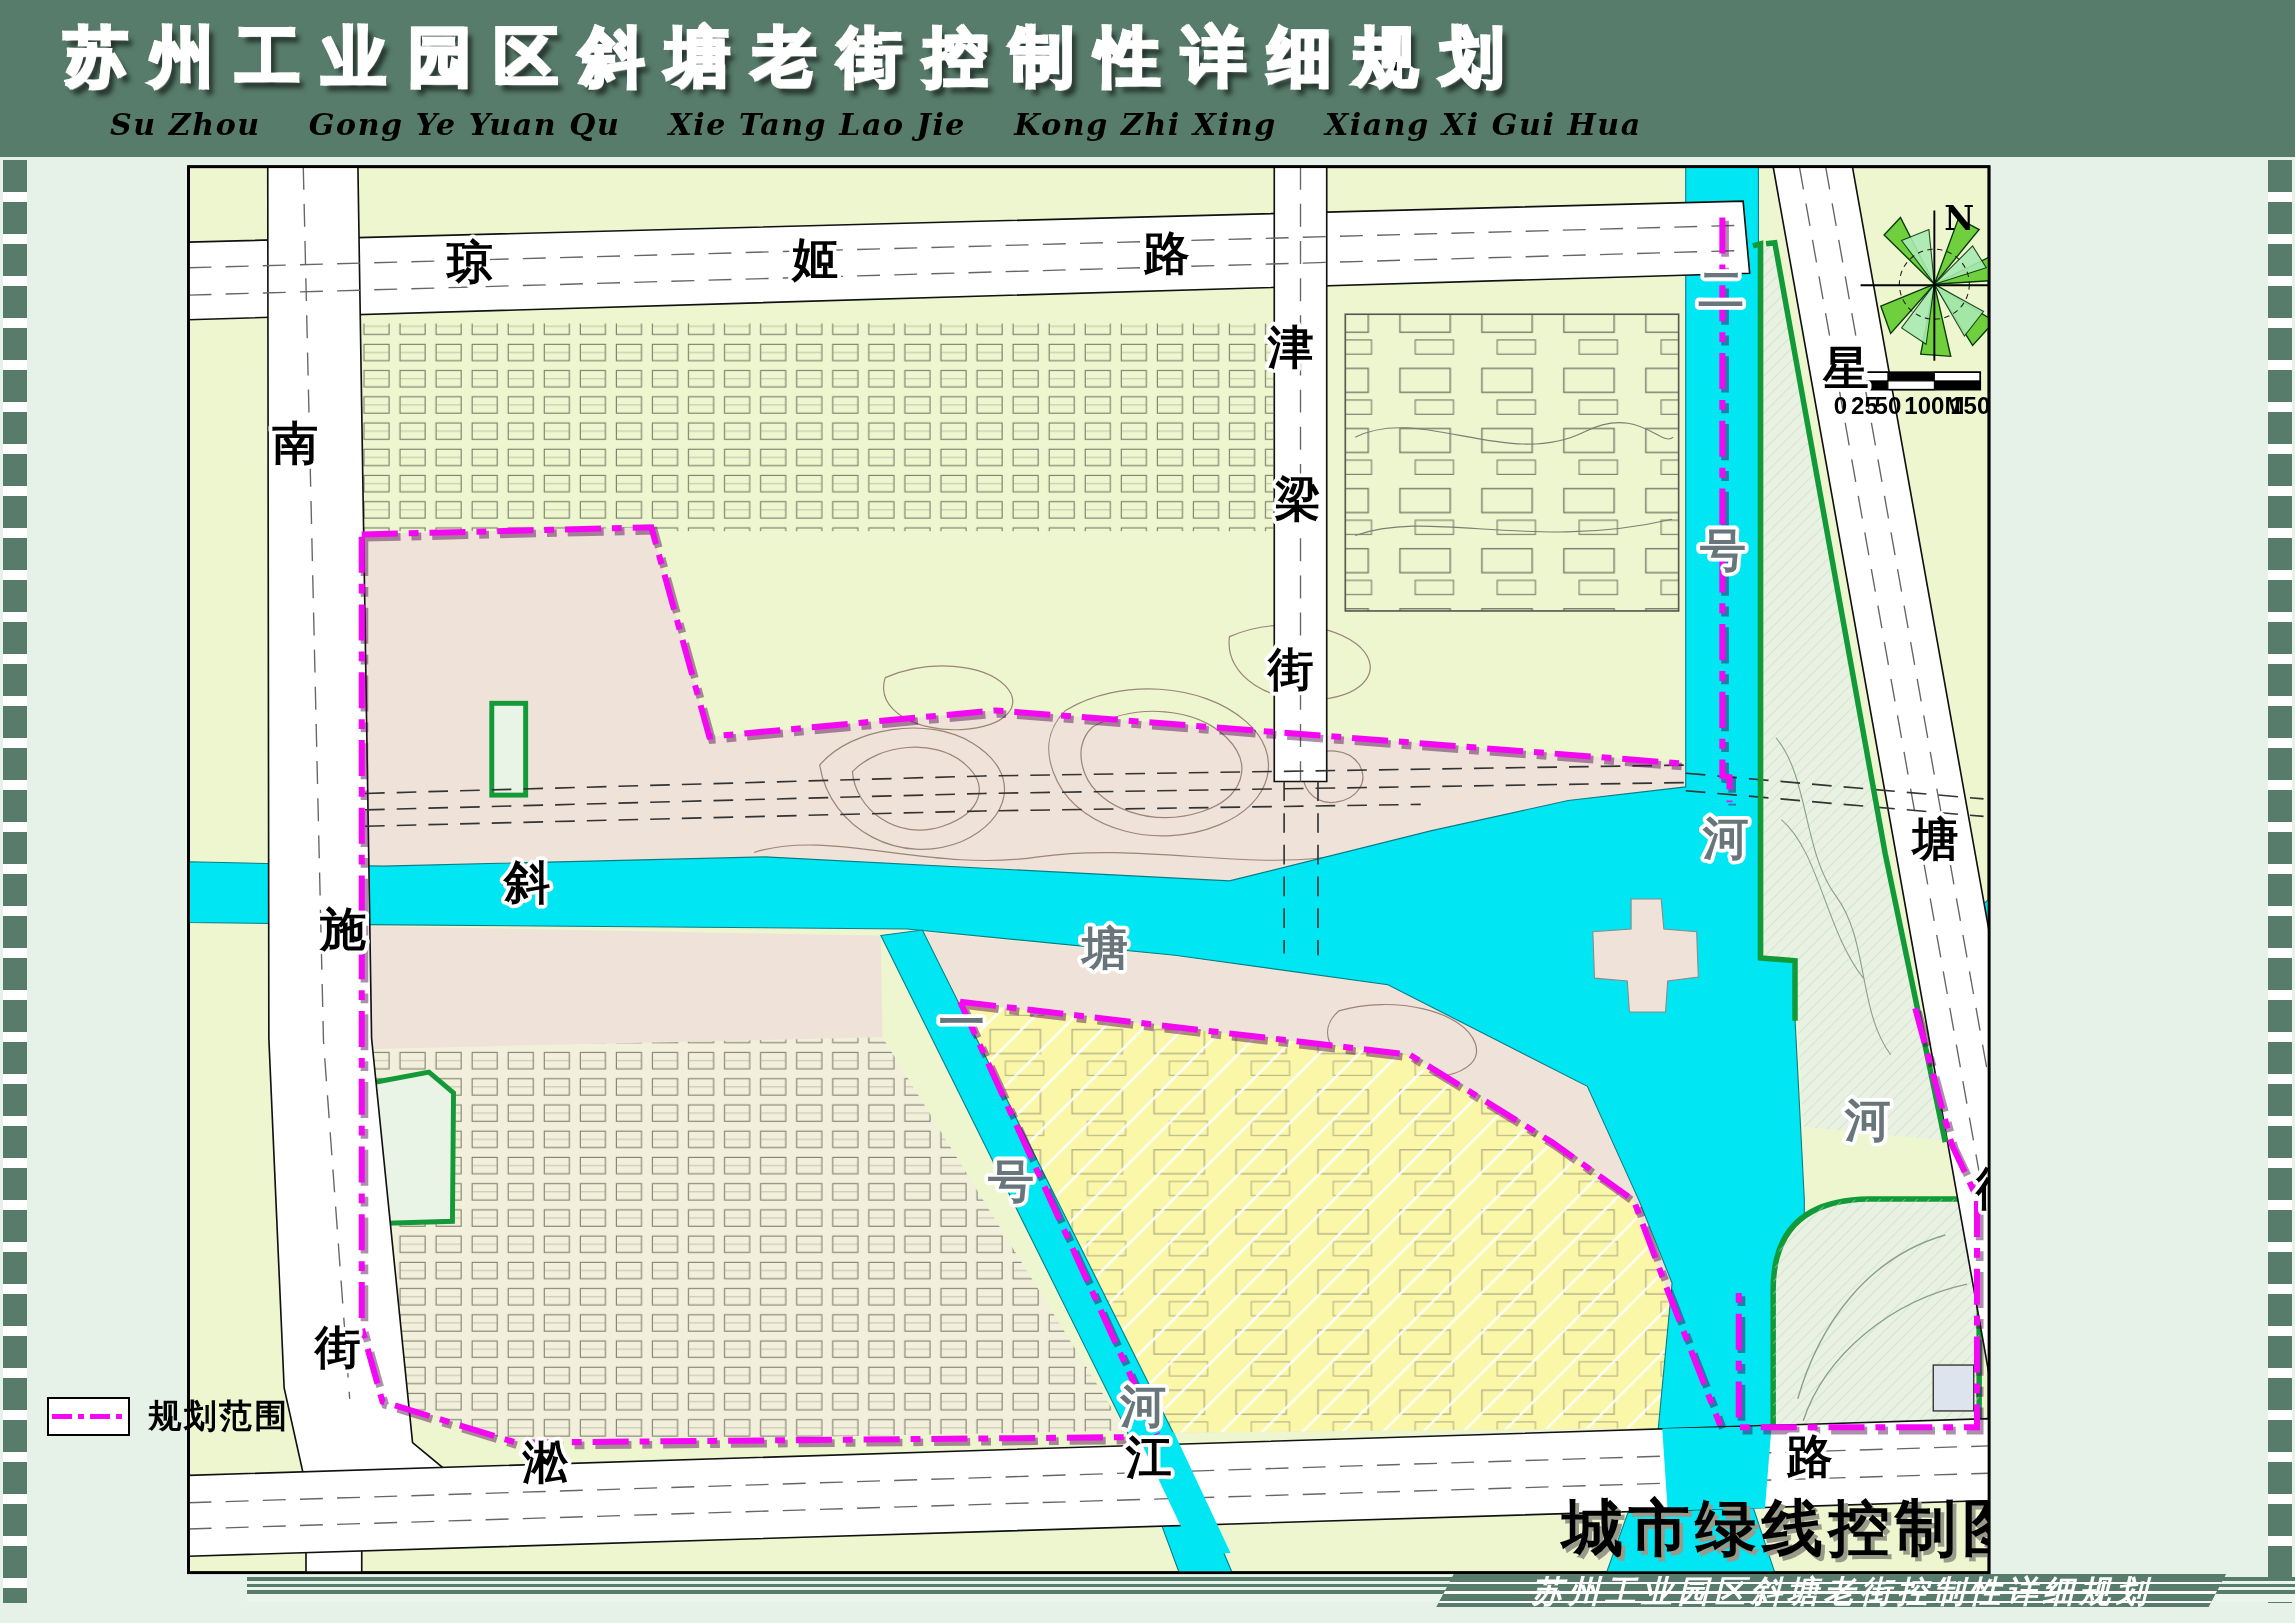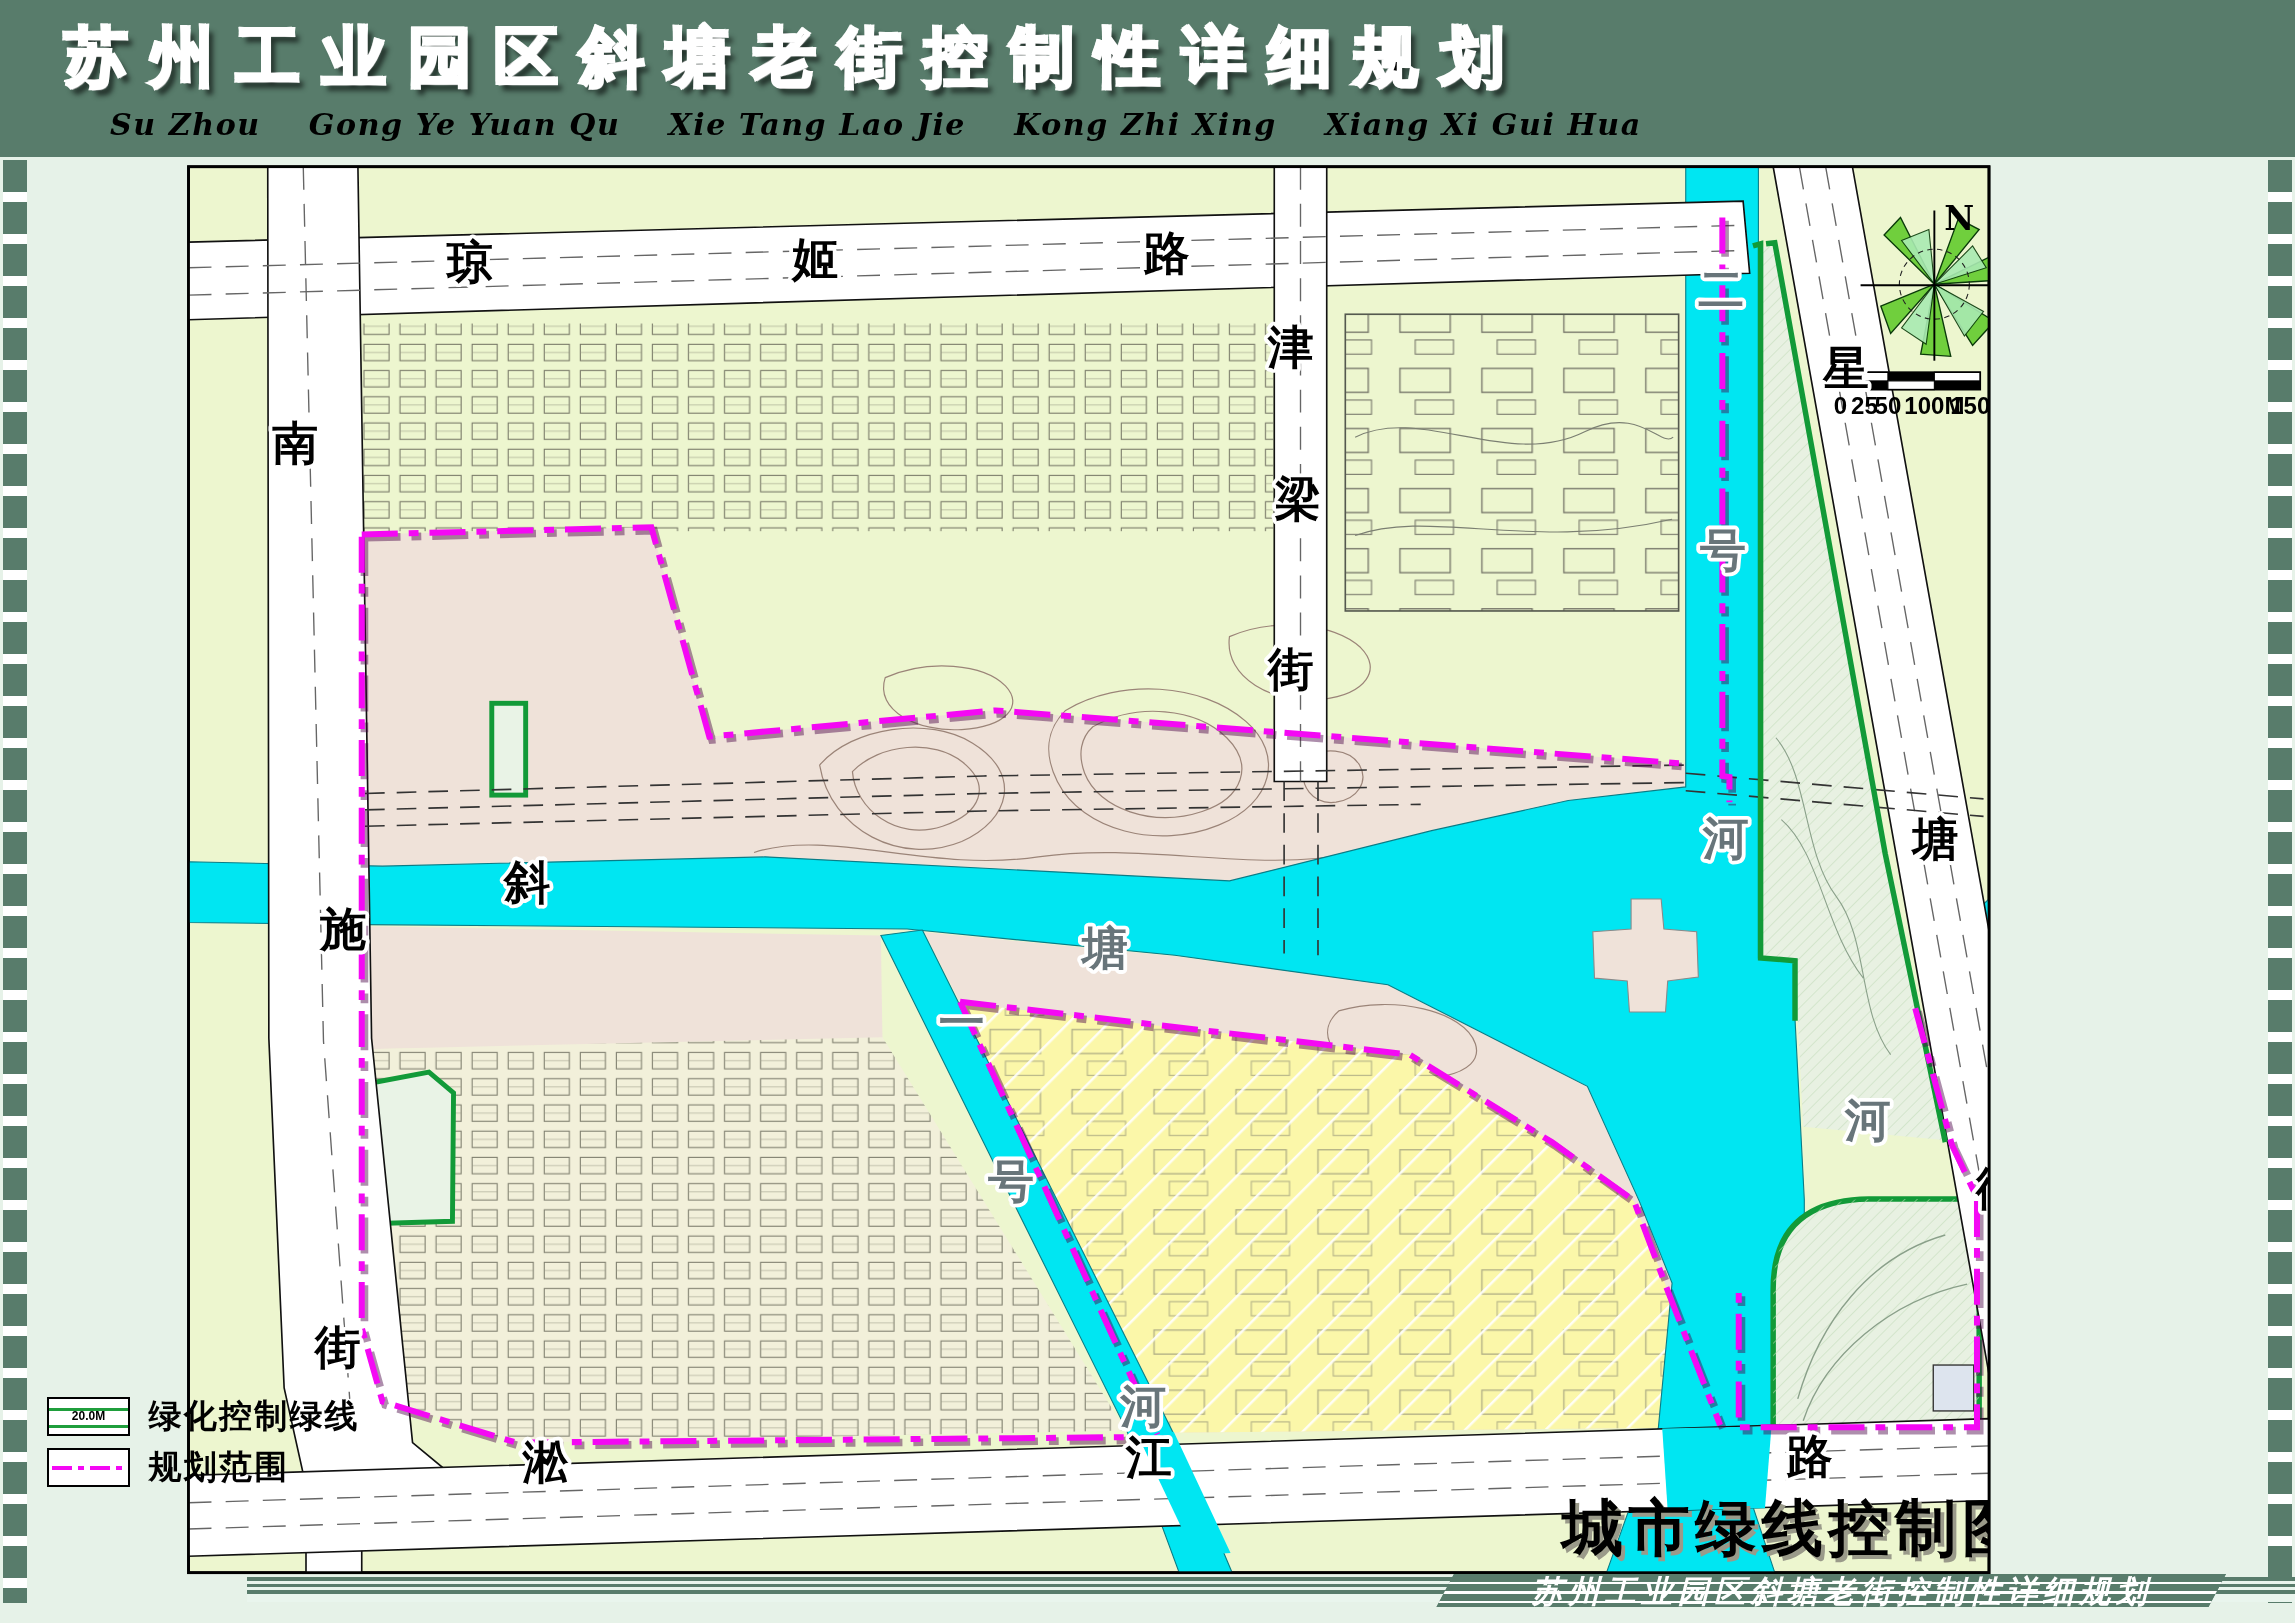--- a/index.html
+++ b/index.html
@@ -273,26 +273,20 @@
         <text x="1850" y="2190" class="lbl river">号</text>
         <text x="2092" y="2602" class="lbl river">河</text>
       </g>
   </g>
 
   <rect x="345" y="305" width="3295" height="2573" fill="none" stroke="#000" stroke-width="5"></rect>
 </svg>
 
 <div class="legend">
   <div class="lrow">
-    <div class="swatch greenlines">
-      <span class="dim">20.0M</span>
-    </div>
-    <div class="llabel">绿化控制绿线</div>
-  </div>
-  <div class="lrow">
     <div class="swatch boundary"></div>
     <div class="llabel">规划范围</div>
   </div>
 </div>
 
 <div class="stripes"></div>
 <div class="band"></div>
 <div class="company">苏州工业园区斜塘老街控制性详细规划</div>
 
 

